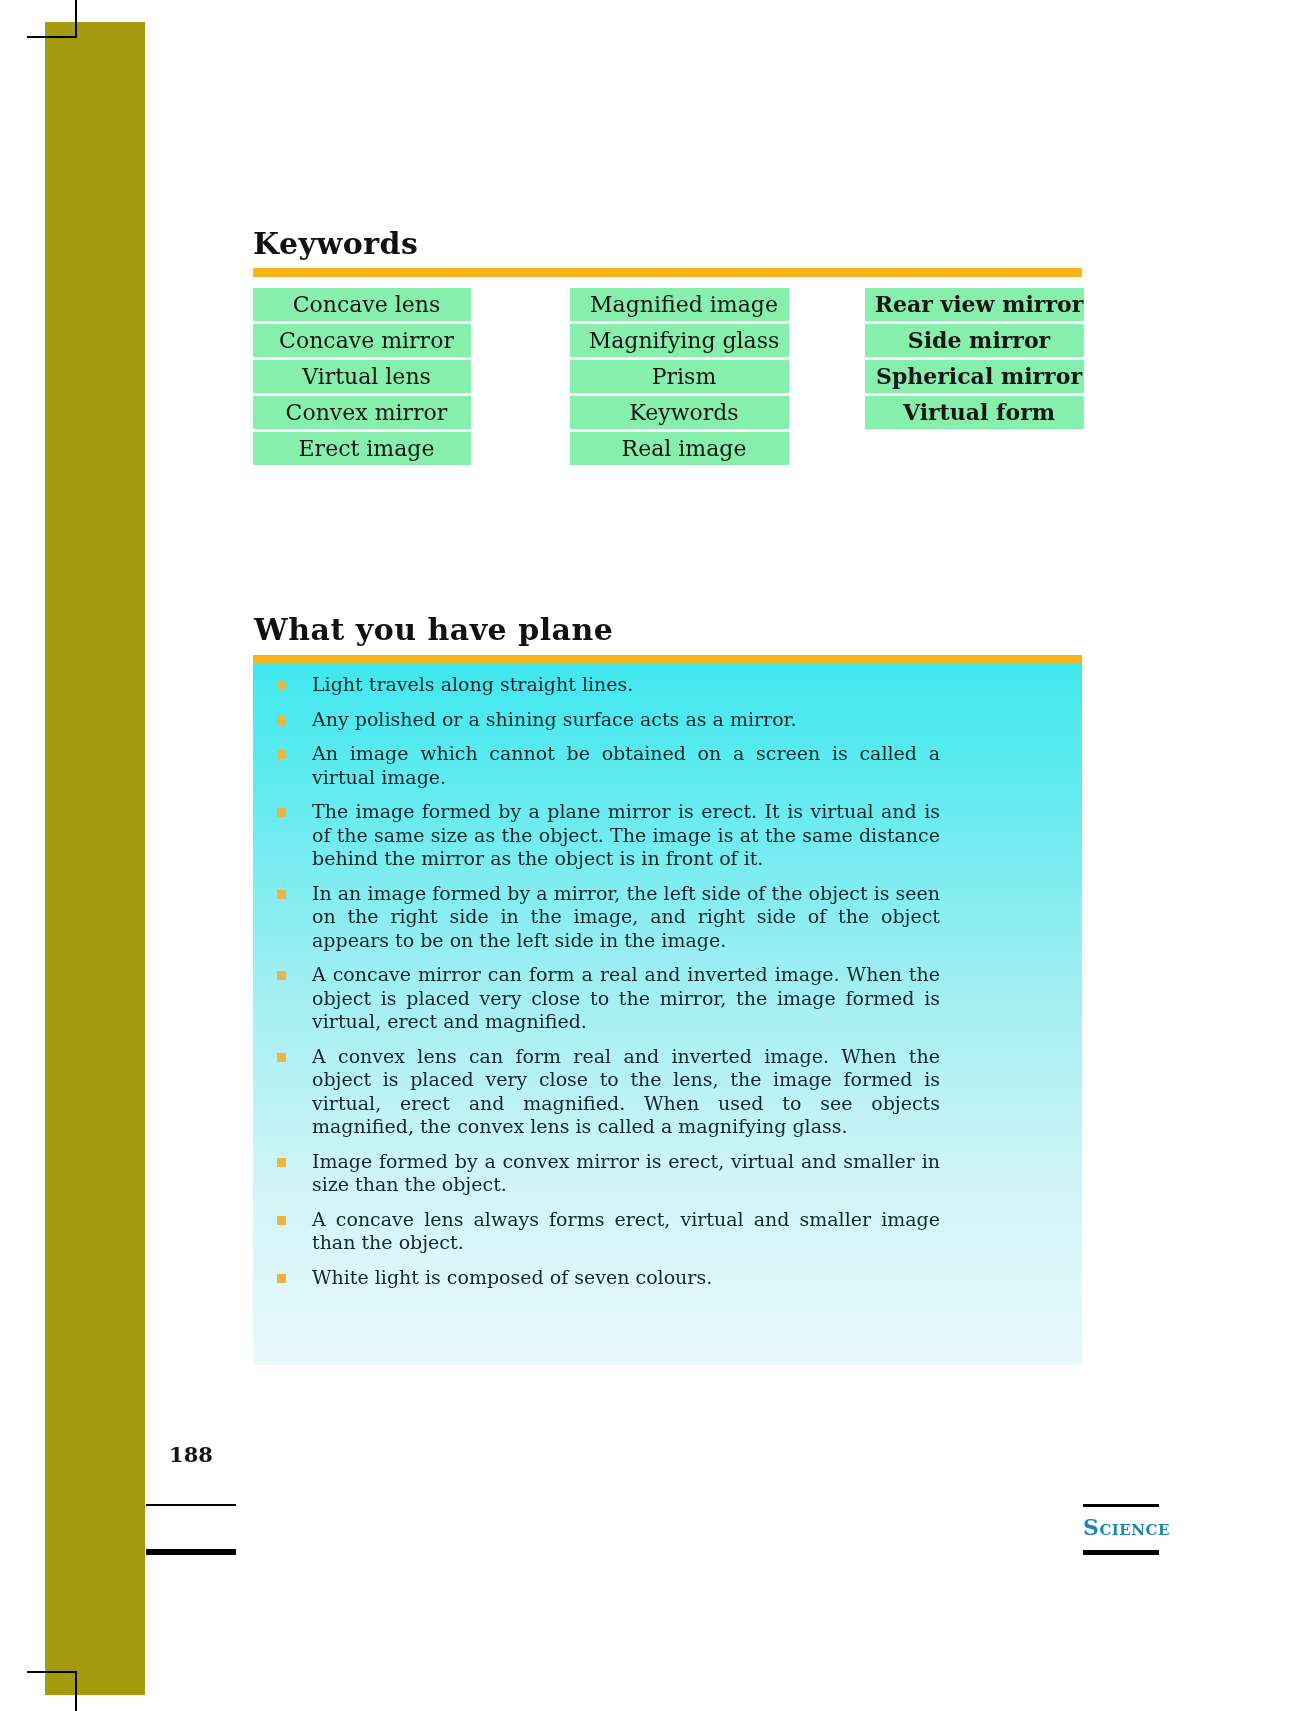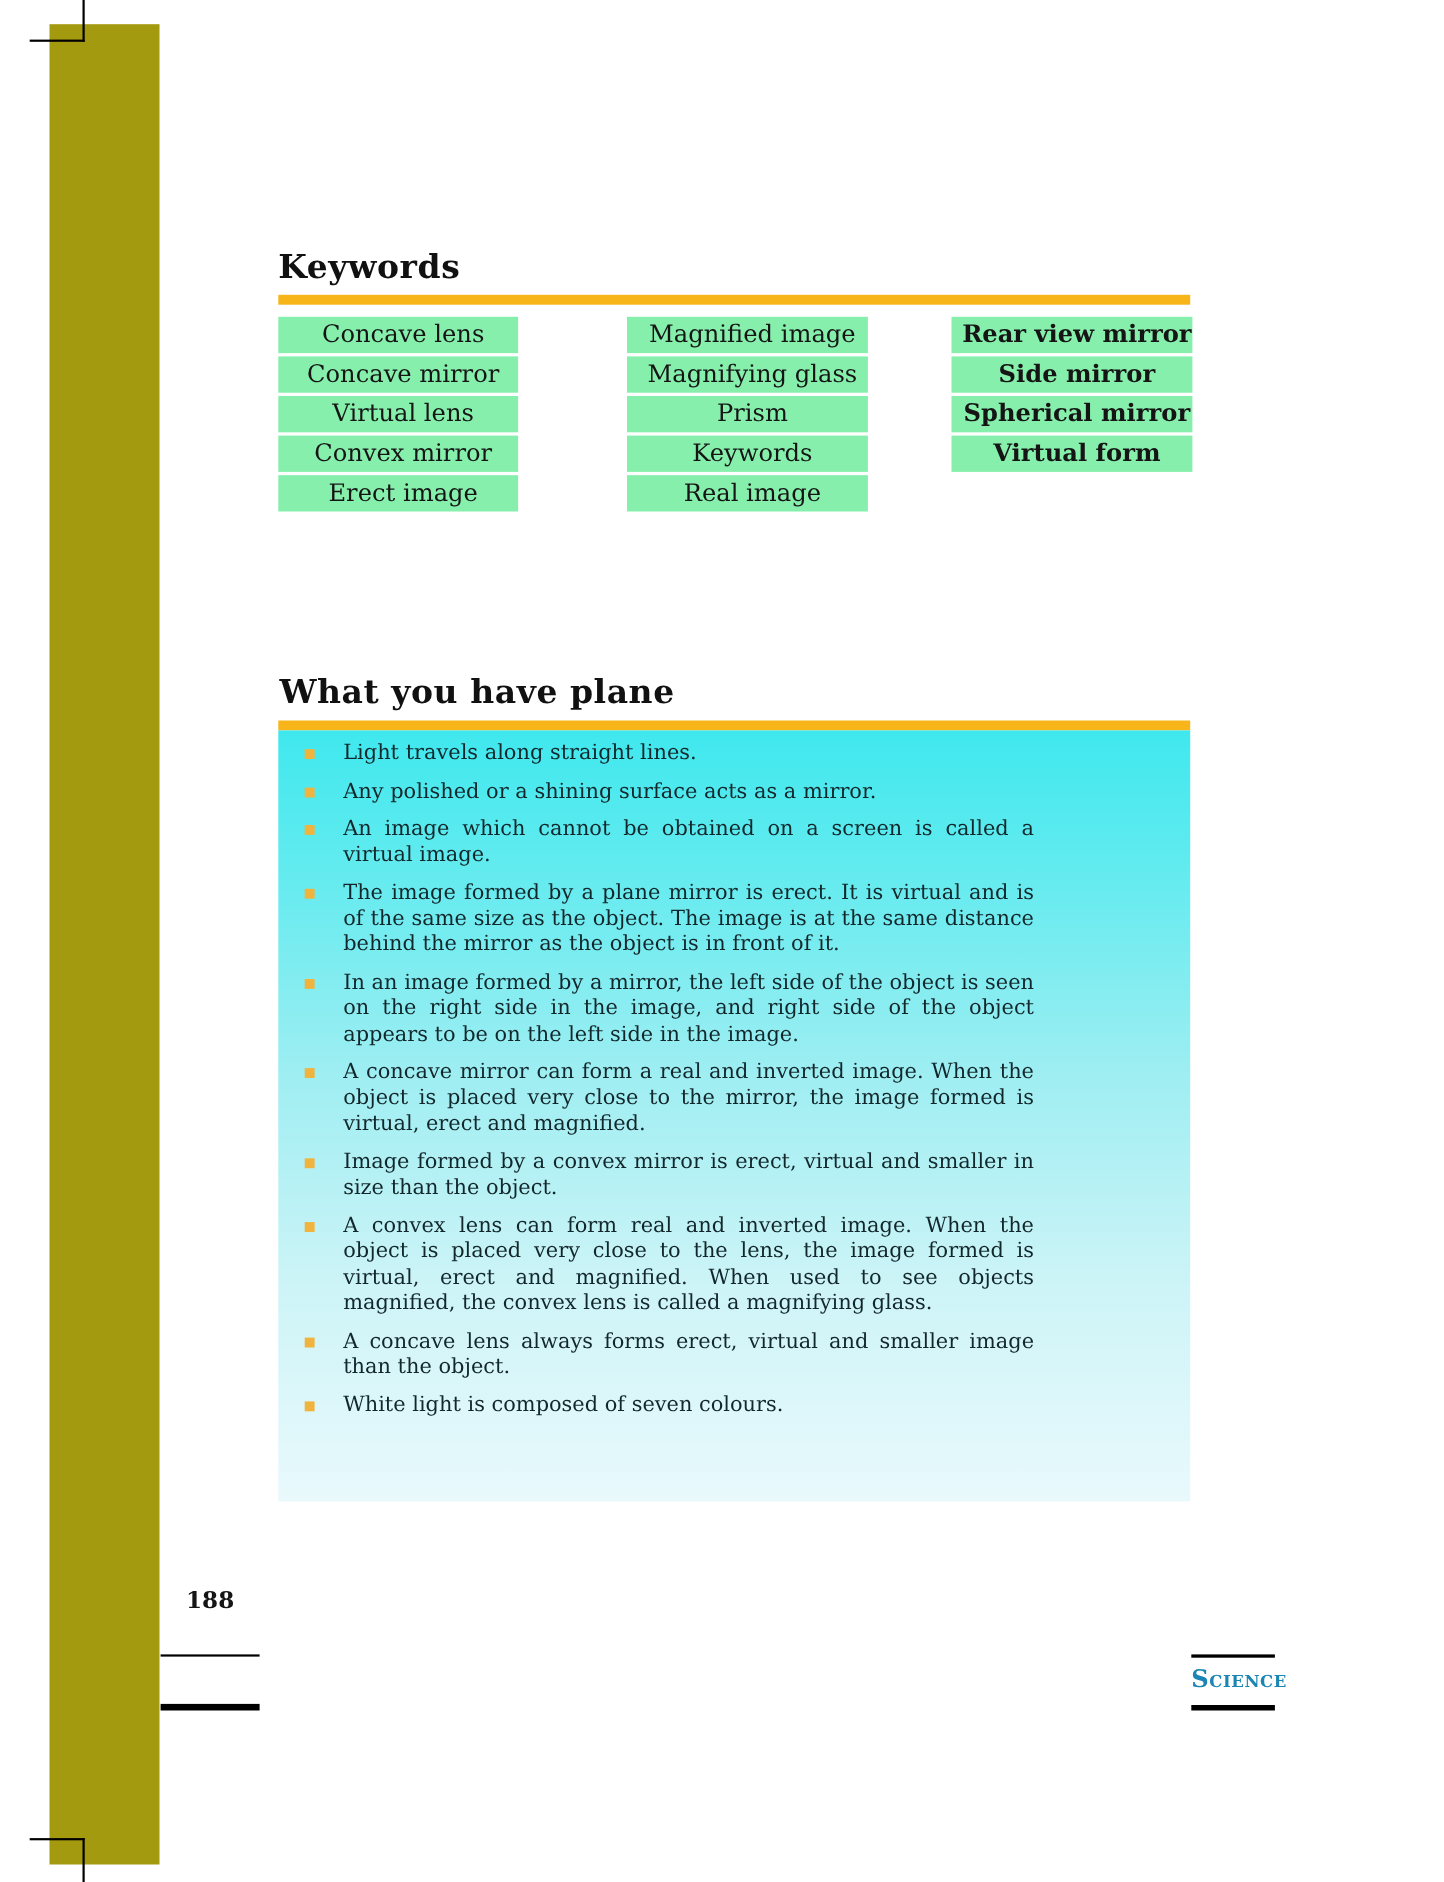--- a/index.html
+++ b/index.html
@@ -166,25 +166,25 @@
     <div class="point">
     <span class="sq"></span>
     <span class="pt-text">In an image formed by a mirror, the left side of the object is seen on the right side in the image, and right side of the object appears to be on the left side in the image.</span>
   </div>
     <div class="point">
     <span class="sq"></span>
     <span class="pt-text">A concave mirror can form a real and inverted image. When the object is placed very close to the mirror, the image formed is virtual, erect and magnified.</span>
   </div>
     <div class="point">
     <span class="sq"></span>
+    <span class="pt-text">A convex lens can form real and inverted image. When the object is placed very close to the lens, the image formed is virtual, erect and magnified.  When used to see objects magnified, the convex lens is called a magnifying glass.</span>
+  </div>
+    <div class="point">
+    <span class="sq"></span>
     <span class="pt-text">Image formed by a convex mirror is erect, virtual and smaller in size than the object.</span>
-  </div>
-    <div class="point">
-    <span class="sq"></span>
-    <span class="pt-text">A convex lens can form real and inverted image. When the object is placed very close to the lens, the image formed is virtual, erect and magnified.  When used to see objects magnified, the convex lens is called a magnifying glass.</span>
   </div>
     <div class="point">
     <span class="sq"></span>
     <span class="pt-text">A concave lens always forms erect, virtual and smaller image than the object.</span>
   </div>
     <div class="point">
     <span class="sq"></span>
     <span class="pt-text">White light is composed of seven colours.</span>
   </div>
   </div>

